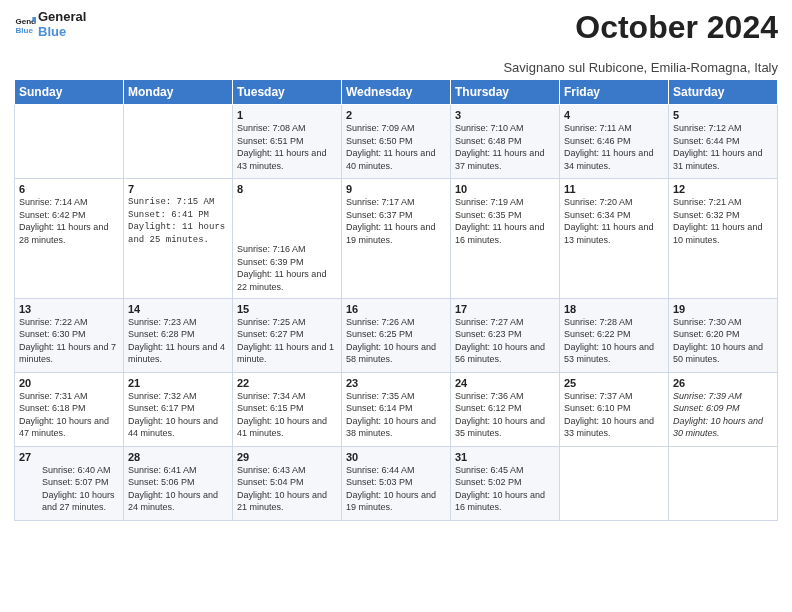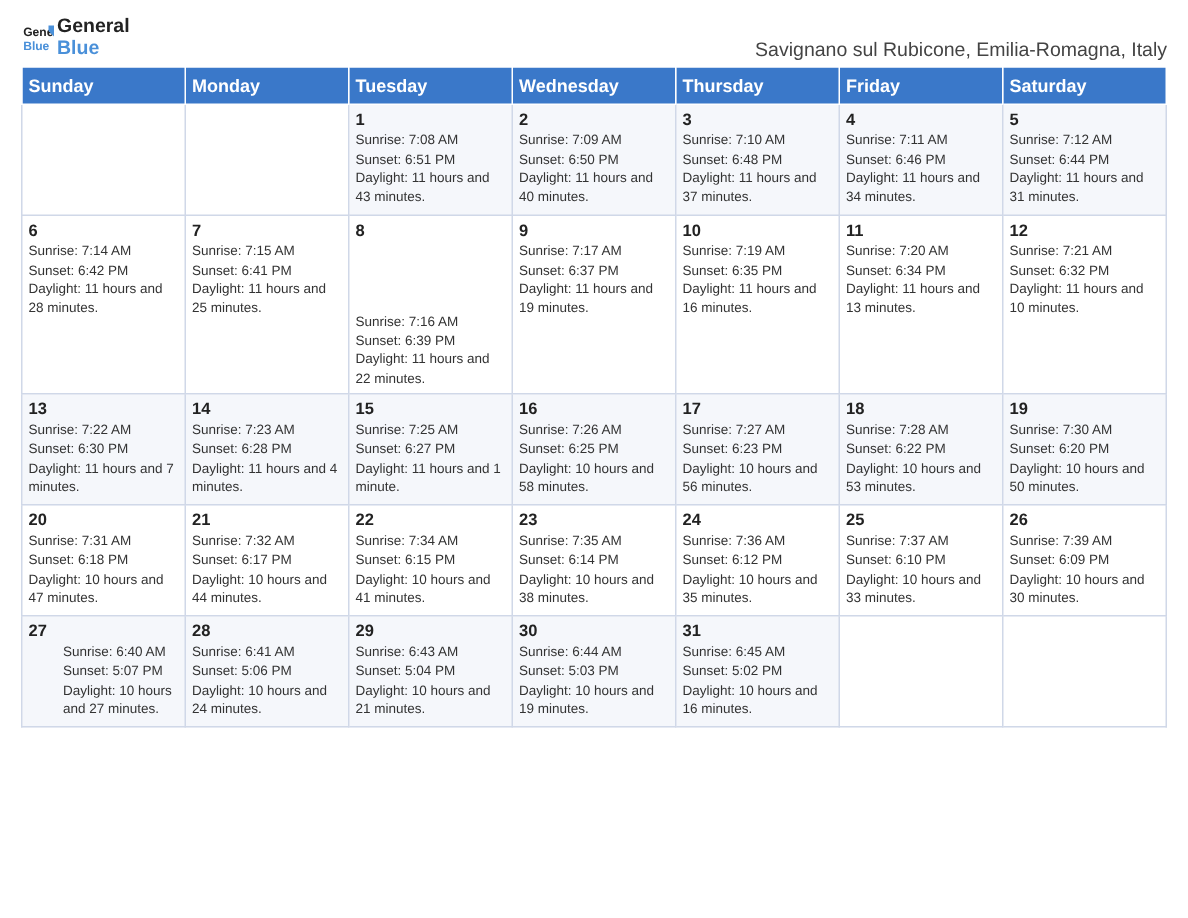--- a/index.html
+++ b/index.html
@@ -97,20 +97,21 @@
         <text x="2" y="14" font-size="11" font-weight="bold" fill="#222" font-family="Arial">General</text>
         <text x="2" y="26" font-size="11" font-weight="bold" fill="#4a90d9" font-family="Arial">Blue</text>
         <polygon points="25,4 30,4 30,14 25,9" fill="#4a90d9"></polygon>
       </svg>
       <div>
         <div style="font-size:13px;font-weight:bold;color:#222;line-height:1.15;">General</div>
         <div style="font-size:13px;font-weight:bold;color:#4a90d9;line-height:1.15;">Blue</div>
       </div>
     </div>
     <div class="title-block">
+      <div class="month-title">October 2024</div>
       <div class="location">Savignano sul Rubicone, Emilia-Romagna, Italy</div>
     </div>
   </div>
 
   <table>
     <thead>
       <tr>
         <th>Sunday</th>
         <th>Monday</th>
         <th>Tuesday</th>
@@ -157,21 +158,21 @@
         </tr>
         <tr>
           <td>
             <span class="day-num">6</span>
             <div class="day-info" style="white-space: pre-line;">Sunrise: 7:14 AM
 Sunset: 6:42 PM
 Daylight: 11 hours and 28 minutes.</div>
           </td>
           <td>
             <span class="day-num">7</span>
-            <div class="day-info" style="white-space: pre-line;">Sunrise: 7:15 AM
+            <div class="day-info" style="white-space: pre-line; font-family: Liberation Mono, monospace;">Sunrise: 7:15 AM
 Sunset: 6:41 PM
 Daylight: 11 hours and 25 minutes.</div>
           </td>
           <td>
             <span class="day-num">8</span>
             <div class="day-info" style="white-space: pre-line; margin-top: 48px;">Sunrise: 7:16 AM
 Sunset: 6:39 PM
 Daylight: 11 hours and 22 minutes.</div>
           </td>
           <td>
@@ -275,21 +276,21 @@
 Daylight: 10 hours and 35 minutes.</div>
           </td>
           <td>
             <span class="day-num">25</span>
             <div class="day-info" style="white-space: pre-line;">Sunrise: 7:37 AM
 Sunset: 6:10 PM
 Daylight: 10 hours and 33 minutes.</div>
           </td>
           <td>
             <span class="day-num">26</span>
-            <div class="day-info" style="white-space: pre-line;">Sunrise: 7:39 AM
+            <div class="day-info" style="white-space: pre-line; font-style: italic;">Sunrise: 7:39 AM
 Sunset: 6:09 PM
 Daylight: 10 hours and 30 minutes.</div>
           </td>
         </tr>
         <tr>
           <td>
             <span class="day-num">27</span>
             <div class="day-info" style="white-space: pre-line; margin-left: 23px;">Sunrise: 6:40 AM
 Sunset: 5:07 PM
 Daylight: 10 hours and 27 minutes.</div>

